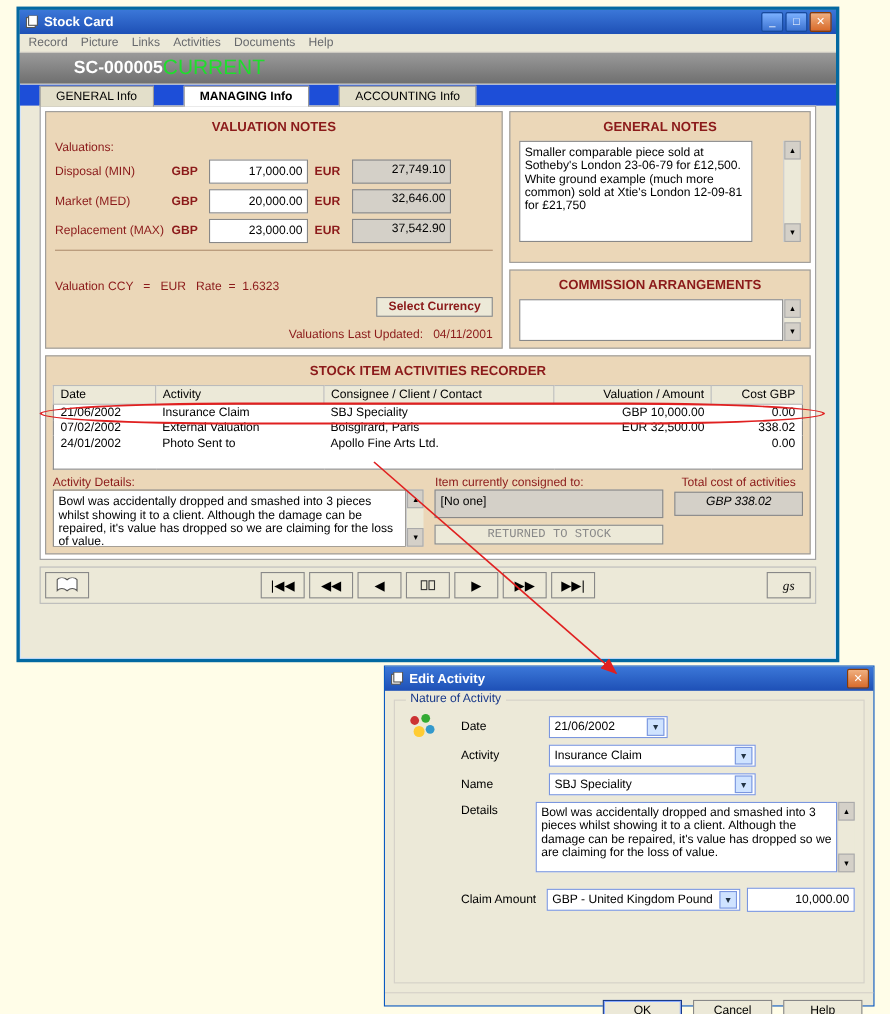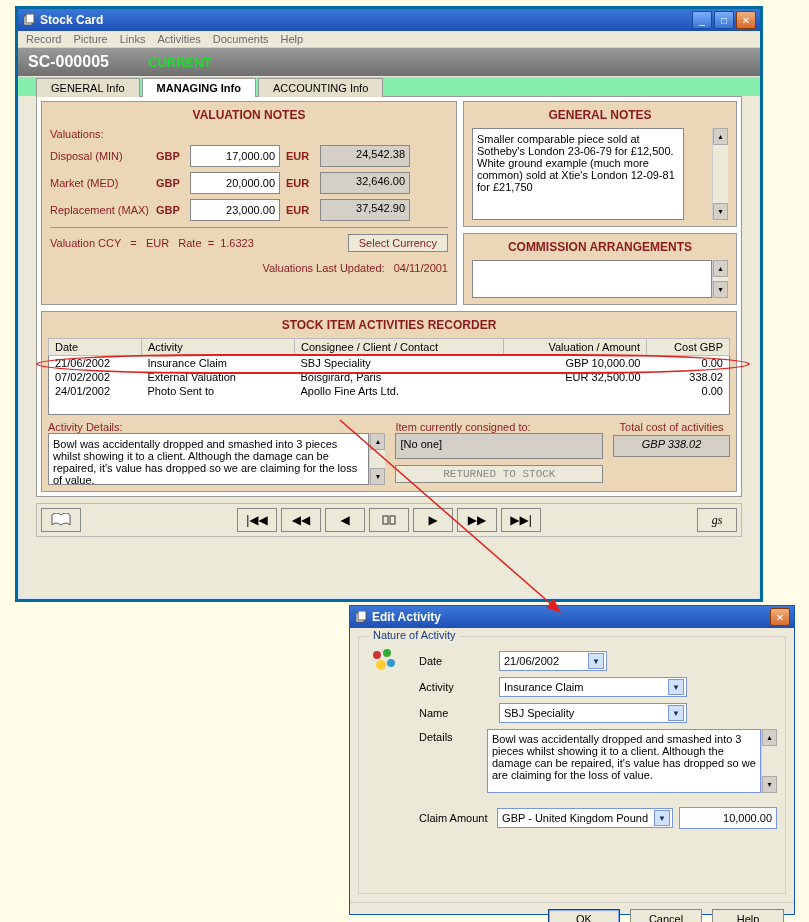--- a/index.html
+++ b/index.html
@@ -50,28 +50,29 @@
     border-bottom:1px solid #d4d0c8;
   }
   .header-strip {
     background: linear-gradient(#9a9a9a,#6f6f6f);
     height:28px;
     display:flex;
     align-items:center;
     padding:0 10px;
     color:#fff;
   }
-  .header-strip .sc-id { font-size:16px; font-weight:bold; color:#fff; width:120px;}
-  .header-strip .status { font-size:13px; font-weight:bold; color:#1fdd2d; width:110px;}
+  .header-strip .sc-id { font-size:16px; font-weight:bold; color:#fff; width:120px;text-align:right;}
+  .header-strip .status { font-size:19px; font-weight:normal; color:#1fdd2d; width:110px;}
   .header-strip .item-name { flex:1; text-align:center; font-size:12px; font-style:italic; color:#eee;}
   .tabs-row {
     display:flex;
     padding:0 18px;
     margin-top:1px;
-    background:#86efac;
+    background:#1d4ed8;
+    gap:25px;
   }
   .tab {
     border:1px solid #999;
     border-bottom:none;
     padding:3px 14px;
     font-size:11px;
     background:#e3dfca;
     margin-right:2px;
     position:relative;
     top:1px;
@@ -97,21 +98,21 @@
   .val-left { flex:0 0 398px; }
   .val-right { flex:1; display:flex; flex-direction:column; gap:6px;}
   .section-title {
     text-align:center;
     color:#8b1a1a;
     font-weight:bold;
     font-size:12px;
     margin-bottom:6px;
   }
   .maroon { color:#8b1a1a; }
-  .bold { font-weight:normal; }
+  .bold { font-weight:bold;margin-top:36px; }
   .val-line { display:flex; align-items:center; margin:5px 0; gap:6px;}
   .val-label { width:100px; color:#8b1a1a; }
   .ccy-label { color:#8b1a1a; font-weight:bold; width:28px;}
   .num-input {
     background:#fff;
     border:1px solid #888;
     width:80px;
     text-align:right;
     padding:2px 4px;
     height:16px;
@@ -319,21 +320,21 @@
 
       <div class="val-box val-left">
         <div class="section-title">VALUATION NOTES</div>
         <div class="maroon">Valuations:</div>
 
         <div class="val-line">
           <span class="val-label">Disposal (MIN)</span>
           <span class="ccy-label">GBP</span>
           <input class="num-input" value="17,000.00" style="">
           <span class="ccy-label">EUR</span>
-          <div class="num-readonly">24,542.38</div>
+          <div class="num-readonly">27,749.10</div>
         </div>
         <div class="val-line">
           <span class="val-label">Market (MED)</span>
           <span class="ccy-label">GBP</span>
           <input class="num-input" value="20,000.00" style="">
           <span class="ccy-label">EUR</span>
           <div class="num-readonly">32,646.00</div>
         </div>
         <div class="val-line">
           <span class="val-label">Replacement (MAX)</span>

